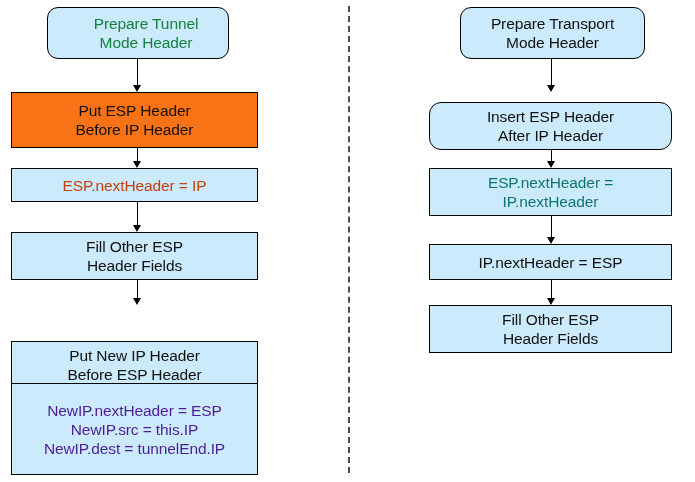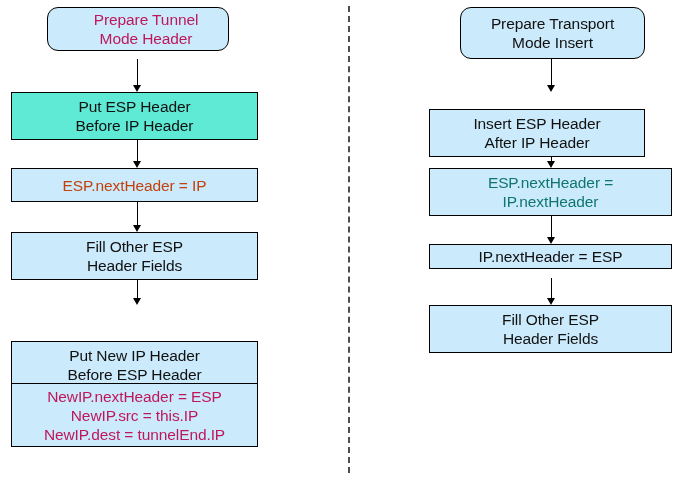--- a/index.html
+++ b/index.html
@@ -73,47 +73,47 @@
       <div class="connector" style="left: 137px; top: 59px; height: 28px; border-left-color: rgb(0, 0, 0);"></div>
       <div class="arrowhead" style="left: 133px; top: 85px; border-top-color: rgb(0, 0, 0);"></div>
       <div class="connector" style="left: 137px; top: 140px; height: 23px; border-left-color: rgb(0, 0, 0);"></div>
       <div class="arrowhead" style="left: 133px; top: 161px; border-top-color: rgb(0, 0, 0);"></div>
       <div class="connector" style="left: 137px; top: 202px; height: 25px; border-left-color: rgb(0, 0, 0);"></div>
       <div class="arrowhead" style="left: 133px; top: 225px; border-top-color: rgb(0, 0, 0);"></div>
       <div class="connector" style="left: 137px; top: 280px; height: 20px; border-left-color: rgb(0, 0, 0);"></div>
       <div class="arrowhead" style="left: 133px; top: 298px; border-top-color: rgb(0, 0, 0);"></div>
       <div class="connector" style="left: 137px; top: 353px; height: 25px; border-left-color: rgb(0, 0, 0);"></div>
       <div class="arrowhead" style="left: 133px; top: 376px; border-top-color: rgb(0, 0, 0);"></div>
-      <div class="node terminator" style="left: 47px; top: 7px; width: 182px; height: 44px; background: rgb(203, 234, 251); border-color: rgb(0, 0, 0); color: #be185d; padding-left: 20px;">Prepare Tunnel
+      <div class="node terminator" style="left: 47px; top: 7px; width: 182px; height: 52px; background: rgb(203, 234, 251); border-color: rgb(0, 0, 0); color: #15803d; padding-left: 20px;">Prepare Tunnel
 Mode Header</div>
-      <div class="node" style="left: 11px; top: 92px; width: 247px; height: 48px; background: #5eead4; border-color: rgb(0, 0, 0); color: rgb(17, 17, 17);">Put ESP Header
+      <div class="node" style="left: 11px; top: 92px; width: 247px; height: 56px; background: #f97316; border-color: rgb(0, 0, 0); color: rgb(17, 17, 17);">Put ESP Header
 Before IP Header</div>
       <div class="node" style="left: 11px; top: 168px; width: 247px; height: 34px; background: rgb(203, 234, 251); border-color: rgb(0, 0, 0); color: #c2410c;">ESP.nextHeader = IP</div>
       <div class="node" style="left: 11px; top: 232px; width: 247px; height: 48px; background: rgb(203, 234, 251); border-color: rgb(0, 0, 0); color: rgb(17, 17, 17);">Fill Other ESP
 Header Fields</div>
       <div class="node" style="left: 11px; top: 305px; width: 247px; height: 48px; background: rgb(203, 234, 251); border-color: rgb(0, 0, 0); color: rgb(17, 17, 17); margin-top: 36px;">Put New IP Header
 Before ESP Header</div>
-      <div class="node" style="left: 11px; top: 383px; width: 247px; height: 64px; background: rgb(203, 234, 251); border-color: rgb(0, 0, 0); color: #be185d;">NewIP.nextHeader = ESP
+      <div class="node" style="left: 11px; top: 383px; width: 247px; height: 92px; background: rgb(203, 234, 251); border-color: rgb(0, 0, 0); color: #4c1d95;">NewIP.nextHeader = ESP
 NewIP.src = this.IP
 NewIP.dest = tunnelEnd.IP</div>
     </div>
 
   <div id="col-1">
       <div class="connector" style="left: 551px; top: 59px; height: 28px; border-left-color: rgb(0, 0, 0);"></div>
       <div class="arrowhead" style="left: 547px; top: 85px; border-top-color: rgb(0, 0, 0);"></div>
       <div class="connector" style="left: 551px; top: 140px; height: 23px; border-left-color: rgb(0, 0, 0);"></div>
       <div class="arrowhead" style="left: 547px; top: 161px; border-top-color: rgb(0, 0, 0);"></div>
       <div class="connector" style="left: 551px; top: 216px; height: 23px; border-left-color: rgb(0, 0, 0);"></div>
       <div class="arrowhead" style="left: 547px; top: 237px; border-top-color: rgb(0, 0, 0);"></div>
       <div class="connector" style="left: 551px; top: 278px; height: 22px; border-left-color: rgb(0, 0, 0);"></div>
       <div class="arrowhead" style="left: 547px; top: 298px; border-top-color: rgb(0, 0, 0);"></div>
       <div class="node terminator" style="left: 460px; top: 7px; width: 185px; height: 52px; background: rgb(203, 234, 251); border-color: rgb(0, 0, 0); color: rgb(17, 17, 17);">Prepare Transport
-Mode Insert</div>
-      <div class="node" style="left: 429px; top: 109px; width: 216px; height: 48px; background: rgb(203, 234, 251); border-color: rgb(0, 0, 0); color: rgb(17, 17, 17);">Insert ESP Header
+Mode Header</div>
+      <div class="node" style="left: 429px; top: 102px; width: 243px; height: 48px; background: rgb(203, 234, 251); border-color: rgb(0, 0, 0); color: rgb(17, 17, 17); border-radius: 12px;">Insert ESP Header
 After IP Header</div>
       <div class="node" style="left: 429px; top: 168px; width: 243px; height: 48px; background: rgb(203, 234, 251); border-color: rgb(0, 0, 0); color: #0f766e;">ESP.nextHeader =
 IP.nextHeader</div>
-      <div class="node" style="left: 429px; top: 244px; width: 243px; height: 25px; background: rgb(203, 234, 251); border-color: rgb(0, 0, 0); color: rgb(17, 17, 17);">IP.nextHeader = ESP</div>
+      <div class="node" style="left: 429px; top: 244px; width: 243px; height: 36px; background: rgb(203, 234, 251); border-color: rgb(0, 0, 0); color: rgb(17, 17, 17);">IP.nextHeader = ESP</div>
       <div class="node" style="left: 429px; top: 305px; width: 243px; height: 48px; background: rgb(203, 234, 251); border-color: rgb(0, 0, 0); color: rgb(17, 17, 17);">Fill Other ESP
 Header Fields</div>
     </div>
 
 </div>
 
 </body></html>

